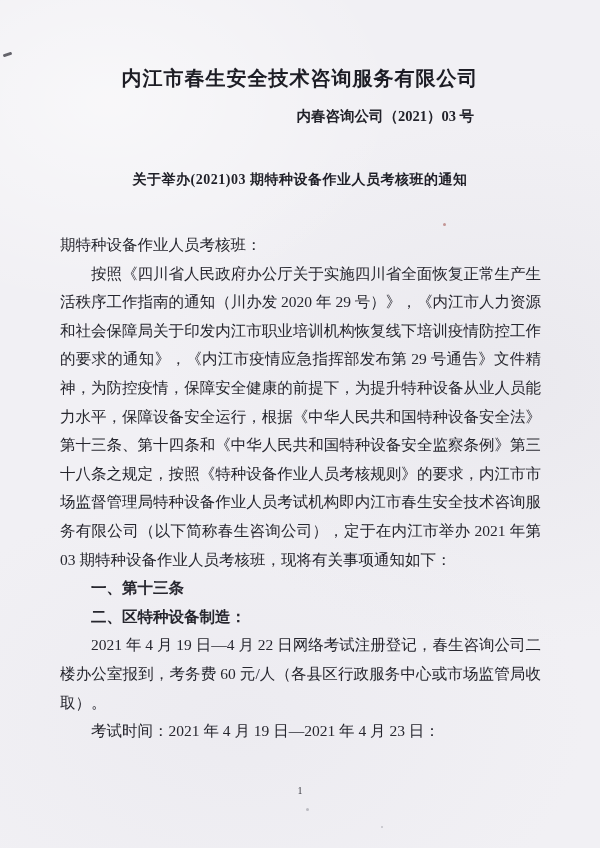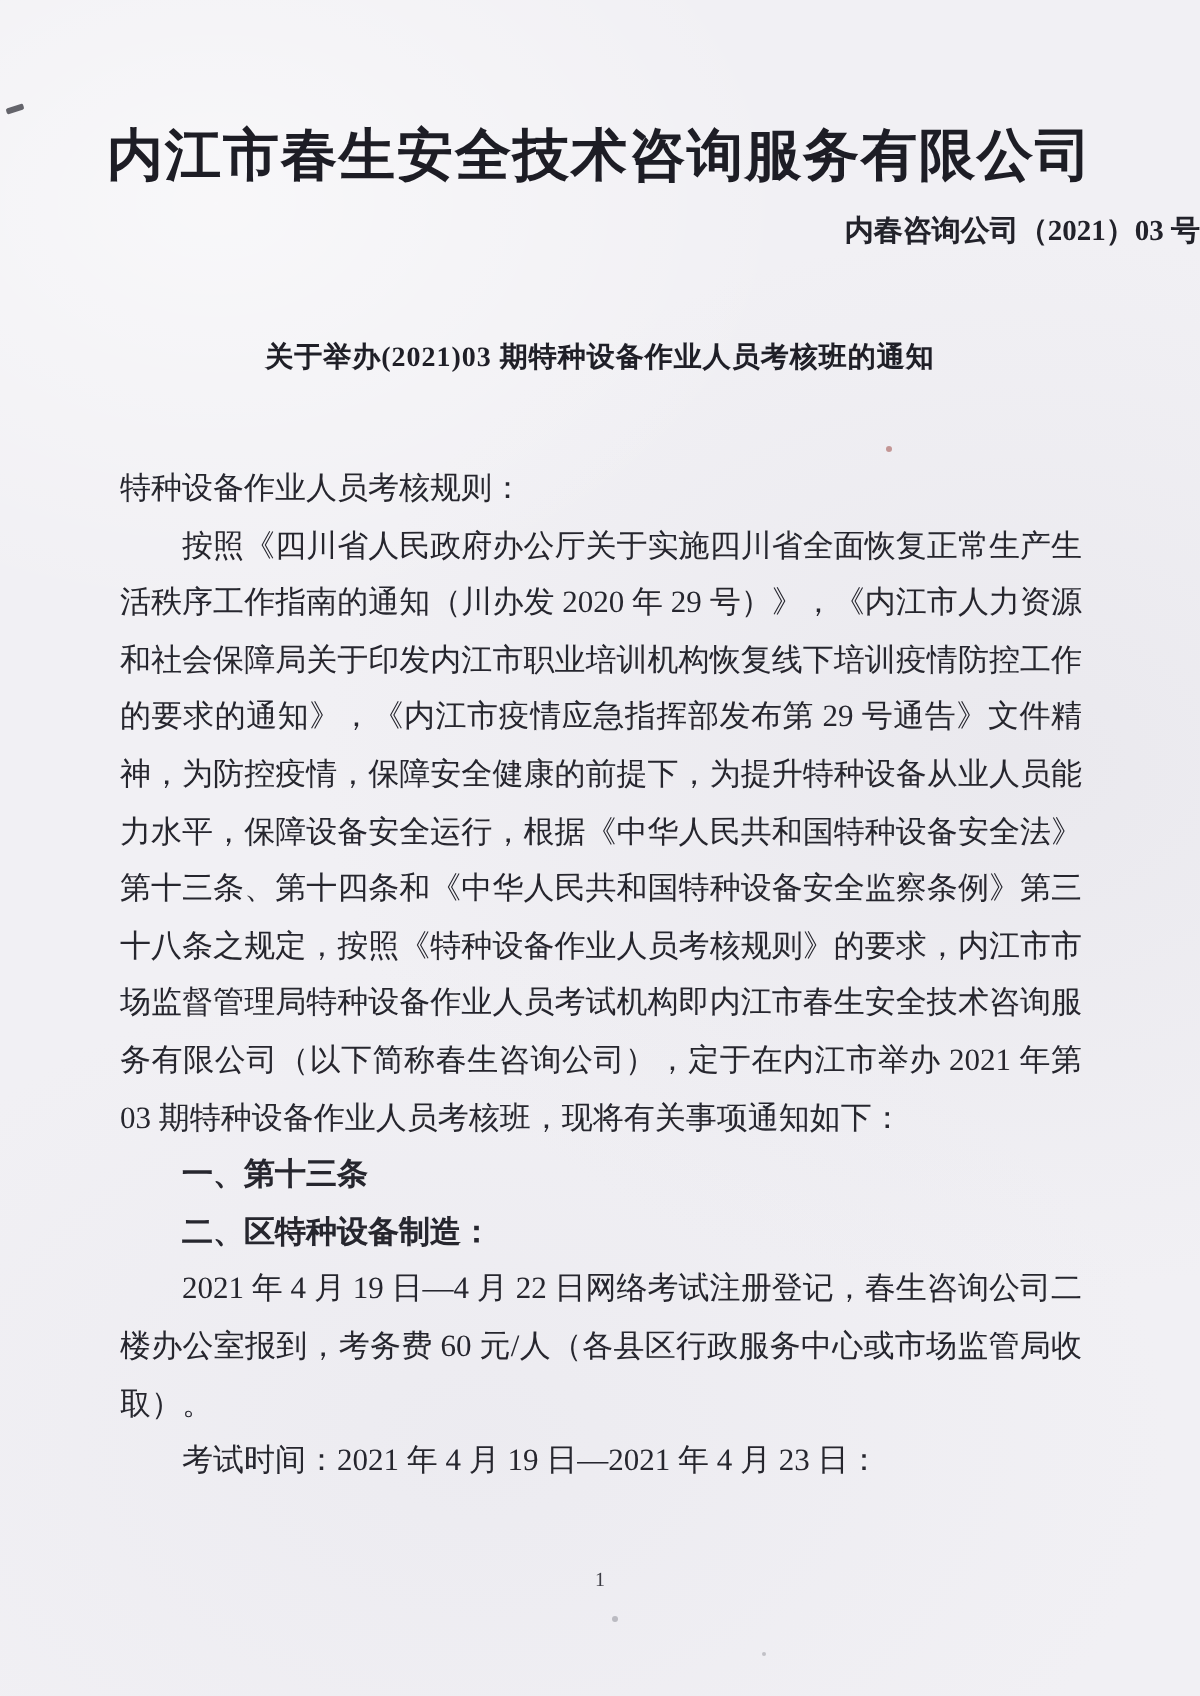--- a/index.html
+++ b/index.html
@@ -15,29 +15,30 @@
     position: absolute; inset: 0;
     background:
       radial-gradient(ellipse 420px 300px at 18% 12%, rgba(255,255,255,0.5), rgba(255,255,255,0) 70%),
       radial-gradient(ellipse 500px 380px at 85% 45%, rgba(228,227,233,0.55), rgba(228,227,233,0) 70%),
       radial-gradient(ellipse 460px 320px at 40% 85%, rgba(233,232,238,0.6), rgba(233,232,238,0) 75%),
       #f1f0f4;
   }
   .company-title {
     margin: 62px 20px 0 20px;
     text-align: center;
-    font-size: 28px;
+    font-size: 20px;
     font-weight: bold;
     letter-spacing: 1px;
     color: #1d1d25;
     line-height: 33px;
   }
   .doc-number {
     margin-top: 13px;
     text-align: right;
+    padding-right: 126px;
     font-size: 14.5px;
     font-weight: bold;
     color: #22222a;
     line-height: 17px;
   }
   .subject-title {
     margin: 44px 30px 0 30px;
     text-align: center;
     font-size: 14px;
     font-weight: bold;
@@ -93,21 +94,21 @@
 <div class="page">
 
   <h1 class="company-title">内江市春生安全技术咨询服务有限公司</h1>
 
   <div class="doc-number">内春咨询公司（2021）03 号</div>
 
   <h2 class="subject-title">关于举办(2021)03 期特种设备作业人员考核班的通知</h2>
 
   <div class="body-text">
 
-    <p>特种设备作业人员考核规则：</p>
+    <p>期特种设备作业人员考核班：</p>
 
     <p class="indent">按照《四川省人民政府办公厅关于实施四川省全面恢复正常生产生活秩序工作指南的通知（川办发 2020 年 29 号）》，《内江市人力资源和社会保障局关于印发内江市职业培训机构恢复线下培训疫情防控工作的要求的通知》，《内江市疫情应急指挥部发布第 29 号通告》文件精神，为防控疫情，保障安全健康的前提下，为提升特种设备从业人员能力水平，保障设备安全运行，根据《中华人民共和国特种设备安全法》第十三条、第十四条和《中华人民共和国特种设备安全监察条例》第三十八条之规定，按照《特种设备作业人员考核规则》的要求，内江市市场监督管理局特种设备作业人员考试机构即内江市春生安全技术咨询服务有限公司（以下简称春生咨询公司），定于在内江市举办 2021 年第 03 期特种设备作业人员考核班，现将有关事项通知如下：</p>
 
     <p class="section-heading">一、第十三条</p>
 
 
     <p class="section-heading">二、区特种设备制造：</p>
 
     <p class="indent">2021 年 4 月 19 日—4 月 22 日网络考试注册登记，春生咨询公司二楼办公室报到，考务费 60 元/人（各县区行政服务中心或市场监管局收取）。</p>
 

